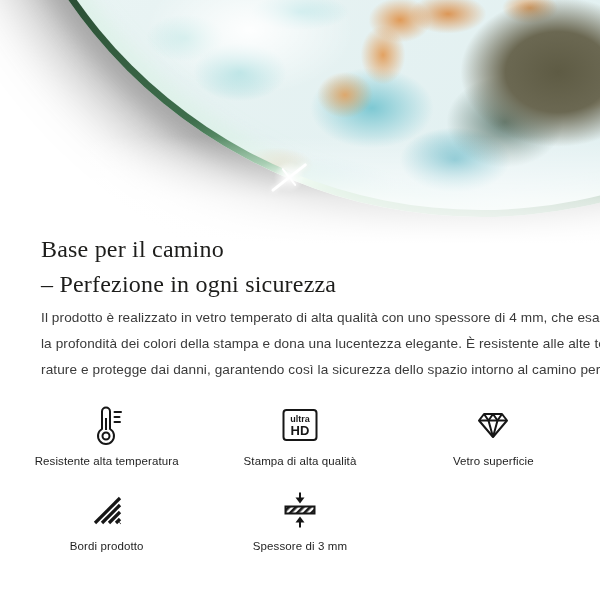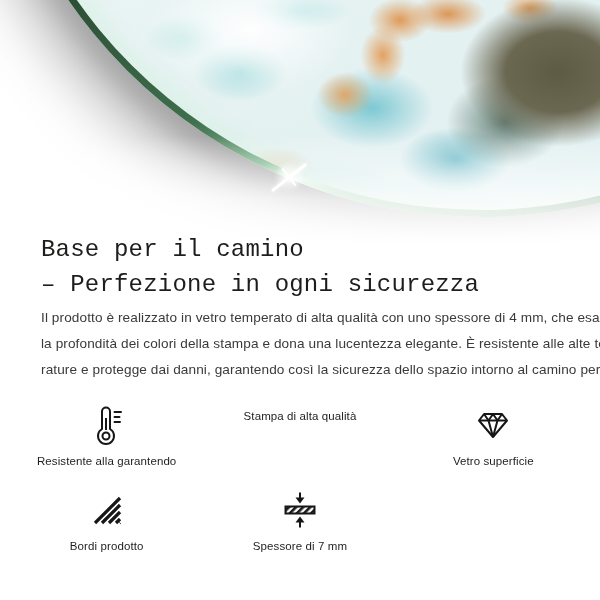--- a/index.html
+++ b/index.html
@@ -42,21 +42,21 @@
   .sparkle{position:absolute;left:267px;top:155px;width:44px;height:44px;
     background:radial-gradient(closest-side,rgba(255,255,255,.95),rgba(255,255,255,0) 70%);}
   .sparkle::before,.sparkle::after{content:"";position:absolute;background:#fff;border-radius:2px;
     box-shadow:0 0 5px rgba(255,255,255,.95);}
   .sparkle::before{left:0;top:21px;width:44px;height:2.5px;transform:rotate(-38deg);}
   .sparkle::after{left:11px;top:21px;width:22px;height:2px;transform:rotate(52deg);}
   .hero-fade{position:absolute;inset:0;
     background:linear-gradient(to bottom,rgba(255,255,255,0) 52%,rgba(255,255,255,.75) 76%,#ffffff 93%);}
   
   .title{position:absolute;left:41px;top:232px;z-index:3;
-    font-family:Liberation Mono, monospace;font-size:24px;line-height:35px;
+    font-family:Liberation Serif, serif;font-size:24px;line-height:35px;
     color:#1d1d1b;letter-spacing:.2px;}
   .desc{position:absolute;left:41px;top:305px;z-index:3;
     font-size:13.6px;line-height:26px;color:#3a3a3a;letter-spacing:.1px;}
   .desc div{white-space:nowrap;}
   
   .features{position:absolute;left:0;top:402px;width:600px;box-sizing:border-box;
     padding:0 10px;display:grid;grid-template-columns:repeat(3,1fr);row-gap:20px;z-index:3;}
   .feature{display:flex;flex-direction:column;align-items:center;}
   .ficon{height:45px;display:flex;align-items:center;justify-content:center;}
   .ficon svg{display:block;}
@@ -91,24 +91,31 @@
     <div class="ficon">
       <svg width="44" height="44" viewBox="0 0 44 44">
         <path class="stroke" d="M17 26 V8.5 A4 4 0 0 1 25 8.5 V26 A8 8 0 1 1 17 26 Z" stroke-linejoin="round"></path>
         <line class="stroke" x1="21" y1="15" x2="21" y2="27"></line>
         <circle class="stroke" cx="21" cy="33" r="3.5"></circle>
         <line class="stroke" x1="29.5" y1="9" x2="36" y2="9" stroke-linecap="round"></line>
         <line class="stroke" x1="29.5" y1="14" x2="34.5" y2="14" stroke-linecap="round"></line>
         <line class="stroke" x1="29.5" y1="19" x2="35" y2="19" stroke-linecap="round"></line>
       </svg>
     </div>
-    <div class="flabel">Resistente alla garantendo</div>
+    <div class="flabel">Resistente alta temperatura</div>
   </div>
 
   <div class="feature">
+    <div class="ficon">
+      <svg width="44" height="44" viewBox="0 0 44 44">
+        <rect class="stroke" x="5.5" y="7" width="33" height="30" rx="3" stroke-width="2.2"></rect>
+        <text x="22" y="18.5" text-anchor="middle" font-family="Liberation Sans, sans-serif" font-size="9" font-weight="700" fill="#161616">ultra</text>
+        <text x="22" y="31.5" text-anchor="middle" font-family="Liberation Sans, sans-serif" font-size="13" font-weight="800" fill="#161616">HD</text>
+      </svg>
+    </div>
     <div class="flabel">Stampa di alta qualità</div>
   </div>
 
 
   <div class="feature">
     <div class="ficon">
       <svg width="44" height="44" viewBox="0 0 44 44">
         <path class="stroke" stroke-linejoin="round" d="M13 11 H31 L36 17.5 L22 34 L8 17.5 Z"></path>
         <path class="stroke" d="M8 17.5 H36"></path>
         <path class="stroke" stroke-linejoin="round" d="M13 11 L17.5 17.5 L22 11 L26.5 17.5 L31 11"></path>
@@ -141,16 +148,16 @@
             <rect width="2.6" height="5" fill="#161616"></rect>
           </pattern>
         </defs>
         <rect x="7.5" y="18.5" width="29" height="7" fill="url(#hatch4mm)" stroke="#161616" stroke-width="2"></rect>
         <line class="stroke" x1="22" y1="4.5" x2="22" y2="10" stroke-width="2.2"></line>
         <polygon points="17.5,9.5 26.5,9.5 22,15.5" fill="#161616"></polygon>
         <line class="stroke" x1="22" y1="39.5" x2="22" y2="34" stroke-width="2.2"></line>
         <polygon points="17.5,34.5 26.5,34.5 22,28.5" fill="#161616"></polygon>
       </svg>
     </div>
-    <div class="flabel">Spessore di 7 mm</div>
+    <div class="flabel">Spessore di 3 mm</div>
   </div>
 
 </div>
 
 </body></html>

